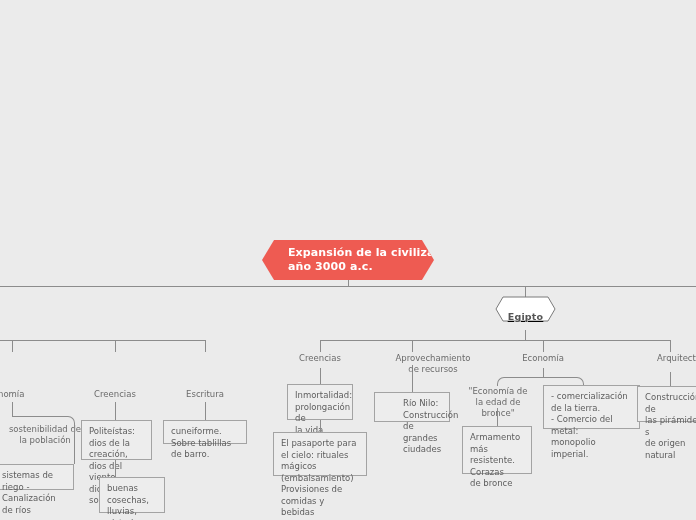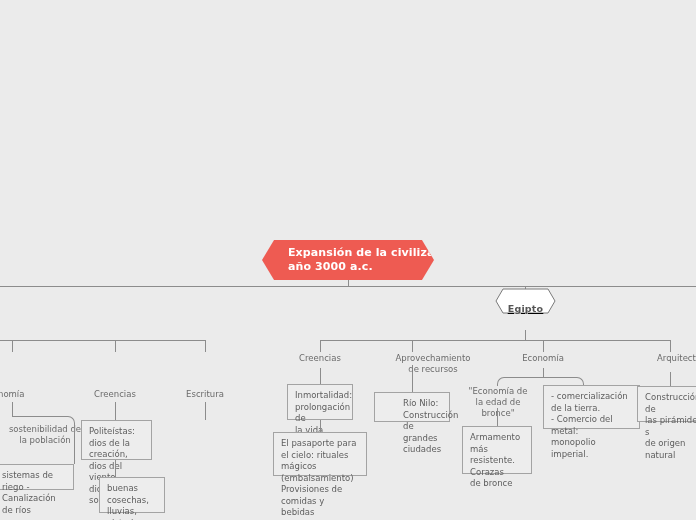--- a/index.html
+++ b/index.html
@@ -115,21 +115,21 @@
     <span class="line">Expansión de la civilización</span>
     <span class="line">año 3000 a.c.</span>
   </div>
 
   <div class="conn-v" style="left:348px; top:280px; height:6px;"></div>
 
   <div class="conn-h" style="left:0px; top:286px; width:696px;"></div>
 
   <div class="conn-v" style="left:525px; top:286px; height:18px;"></div>
 
-  <div class="hex-node" style="left:495px; top:288px; width:61px; height:40px;text-decoration:underline;">
+  <div class="hex-node" style="left:495px; top:296px; width:61px; height:40px;text-decoration:underline;">
     <svg width="61" height="26" viewBox="0 0 61 26">
       <polygon points="8,1 53,1 60,13 53,25 8,25 1,13" fill="#ffffff" stroke="#7a7a7a" stroke-width="1"></polygon>
     </svg>
     <span class="hex-label">Egipto</span>
   </div>
 
   <div class="conn-v" style="left:525px; top:330px; height:10px;"></div>
 
   <div class="conn-h" style="left:320px; top:340px; width:350px;"></div>
 
@@ -222,14 +222,16 @@
 dios del sol...</div>
 
   <div class="conn-v" style="left:115px; top:460px; height:17px;"></div>
 
   <div class="box" style="left:83px; top:477px; width:66px; height:36px;margin-left:16px;">buenas cosechas,
 lluvias, victorias,
 fortunas...</div>
 
   <div class="conn-v" style="left:205px; top:402px; height:18px;"></div>
 
+  <div class="box" style="left:163px; top:420px; width:84px; height:24px;">cuneiforme.
+Sobre tablillas de barro.</div>
 
 </div>
 
 </body></html>

